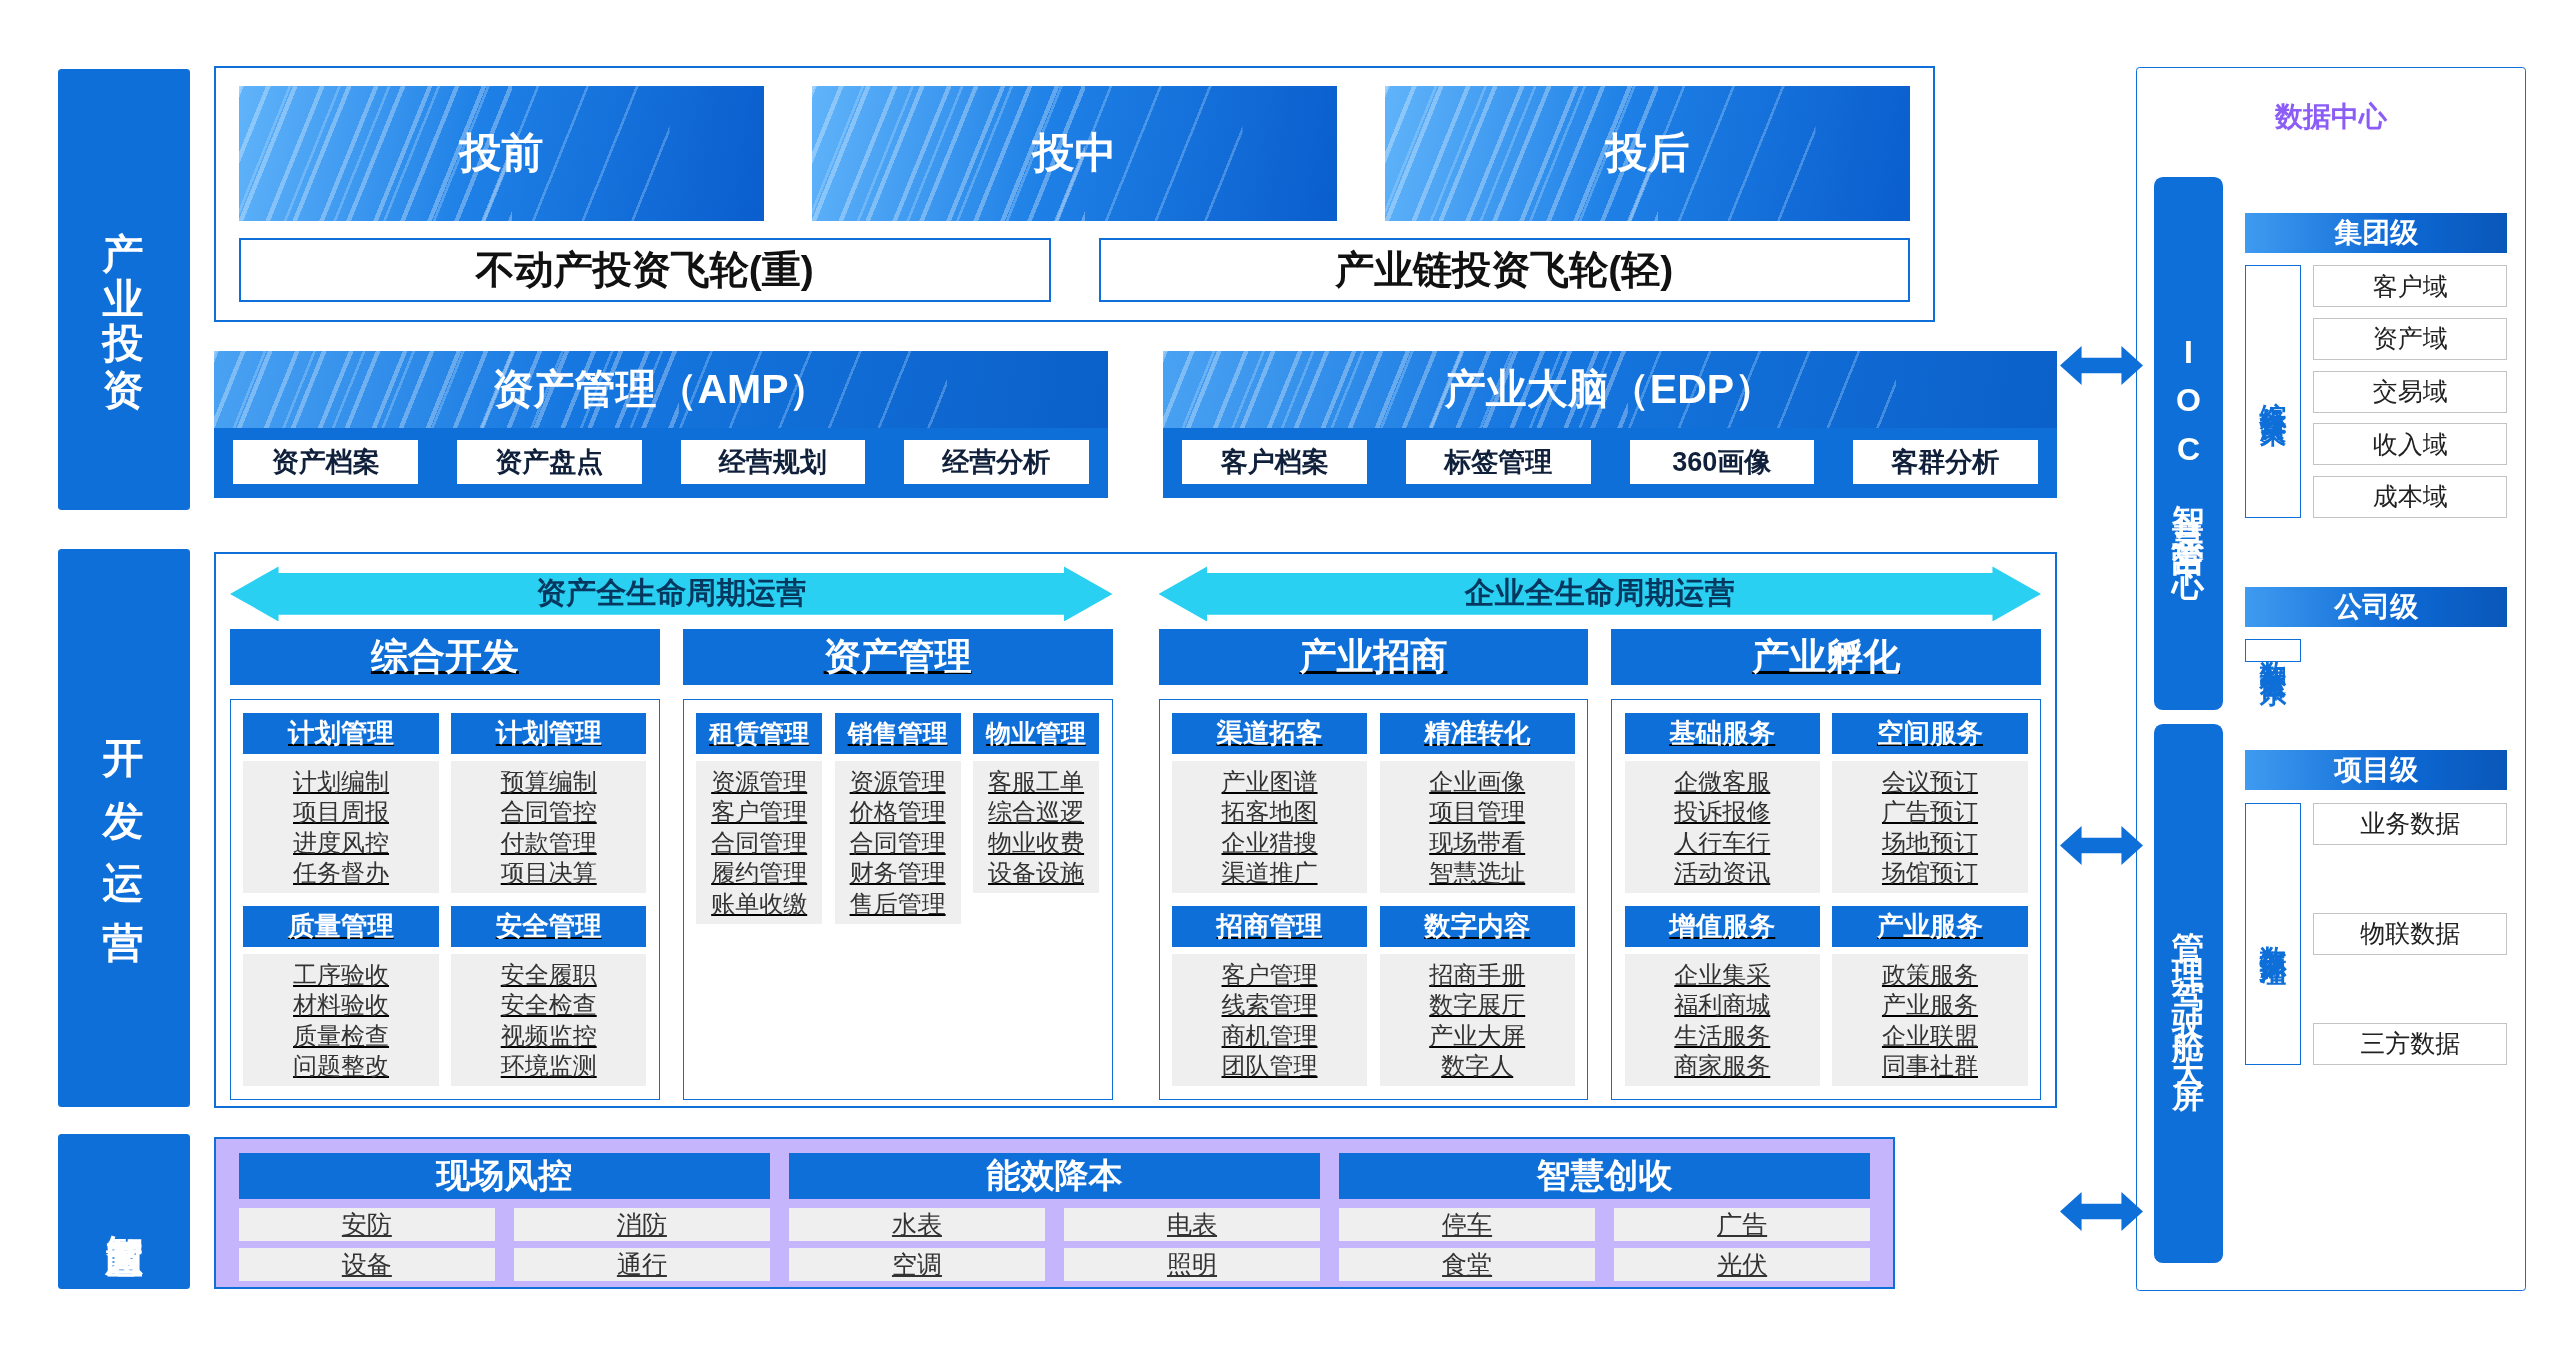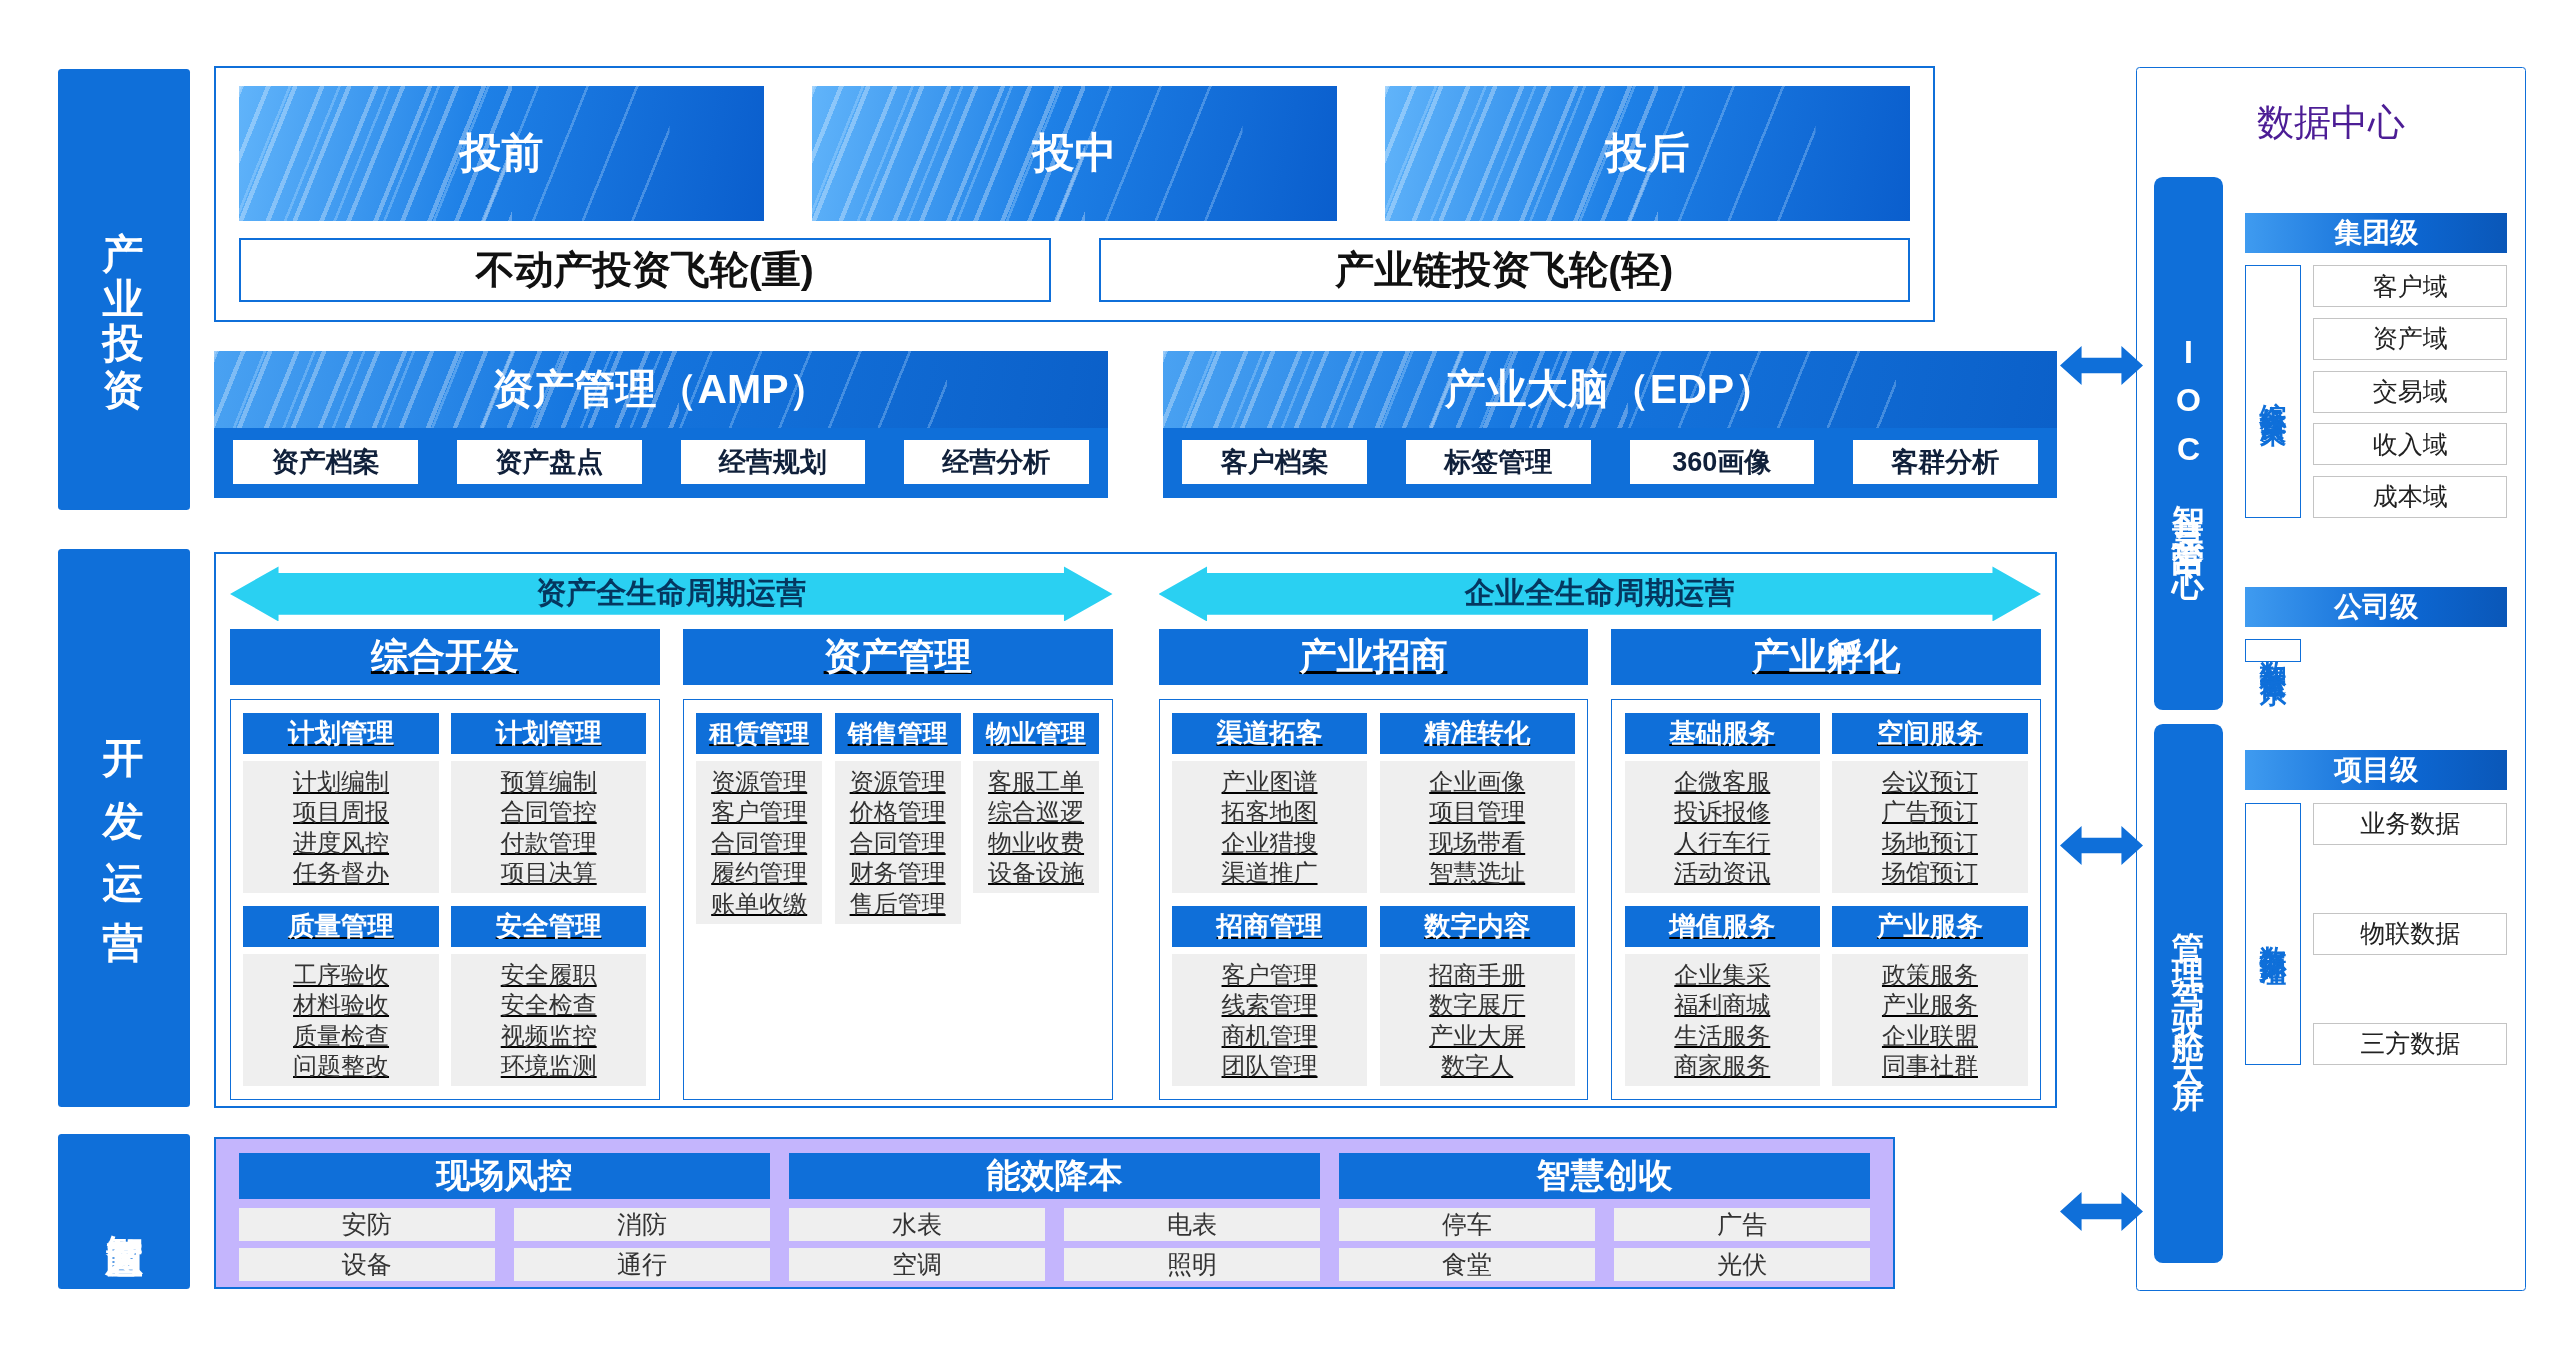--- a/index.html
+++ b/index.html
@@ -77,38 +77,38 @@
   
   .park-outer { position:absolute; left:214px; top:1137px; width:1681px; height:152px;
                 border:2.6px solid var(--blue); padding:14px 23px; display:flex; gap:19.4px; background:#c4b5fd; }
   .park-group { flex:1; display:flex; flex-direction:column; }
   .park-header { height:46px; background:var(--blue); color:#fff;
                  display:flex; align-items:center; justify-content:center;
                  font-size:34px; font-weight:bold; flex:0 0 auto; }
   .park-items { margin-top:8.8px; flex:1; display:grid; grid-template-columns:1fr 1fr;
                 column-gap:19.4px; row-gap:7px; }
   .park-item { background:#efefef; color:#333; font-size:25px;
-               display:flex; align-items:center; justify-content:center; }
+               display:flex; align-items:center; justify-content:center;text-decoration:underline; }
 
   
   .hbar-arrow { position:absolute; width:83px; height:39px; background:var(--blue); z-index:4;
                 clip-path:polygon(0 50%,26% 0,26% 30%,74% 30%,74% 0,100% 50%,74% 100%,74% 70%,26% 70%,26% 100%); }
   #arr1 { left:2060px; top:346px; } #arr2 { left:2060px; top:826px; } #arr3 { left:2060px; top:1192px; }
 
   .side-bar { position:absolute; left:2154px; width:69px; background:var(--blue); z-index:3;
               border-radius:8.8px; color:#fff; writing-mode:vertical-rl; text-orientation:upright;
               display:flex; align-items:center; justify-content:center;
               font-size:32px; font-weight:bold; }
   #ioc     { top:177px; height:533px; letter-spacing:12.4px; }
   #cockpit { top:724px; height:539px; letter-spacing:25px; }
 
   .dc-panel { position:absolute; left:2136px; top:67px; width:390px; height:1224px;
               border:1.8px solid var(--blue); background:#fff; z-index:2; border-radius:3.5px; }
   .dc-title { position:absolute; top:30px; left:0; right:0; text-align:center;
-              font-size:37px; font-weight:normal; color:#4c1d95; }
+              font-size:28px; font-weight:bold; color:#8b5cf6; }
   .dc-inner { position:absolute; left:108px; right:17.7px; top:113px; bottom:0; }
   .dc-sec-header { height:40px; color:#fff; font-size:28px; font-weight:bold;
                    display:flex; align-items:center; justify-content:center;
                    background:linear-gradient(90deg,#3f9bf0 0%,#0d68d4 60%,#0a57b8 100%); }
   .dc-sec-body { display:flex; gap:12.4px; margin-top:12.4px; }
   .dc-vert { width:56px; border:1.8px solid var(--blue); color:var(--blue); background:#fff;
              writing-mode:vertical-rl; text-orientation:upright; letter-spacing:3.5px;
              display:flex; align-items:center; justify-content:center;
              font-size:26.5px; font-weight:bold; align-self:stretch; }
   .dc-items { flex:1; display:flex; flex-direction:column; gap:10.6px; }

